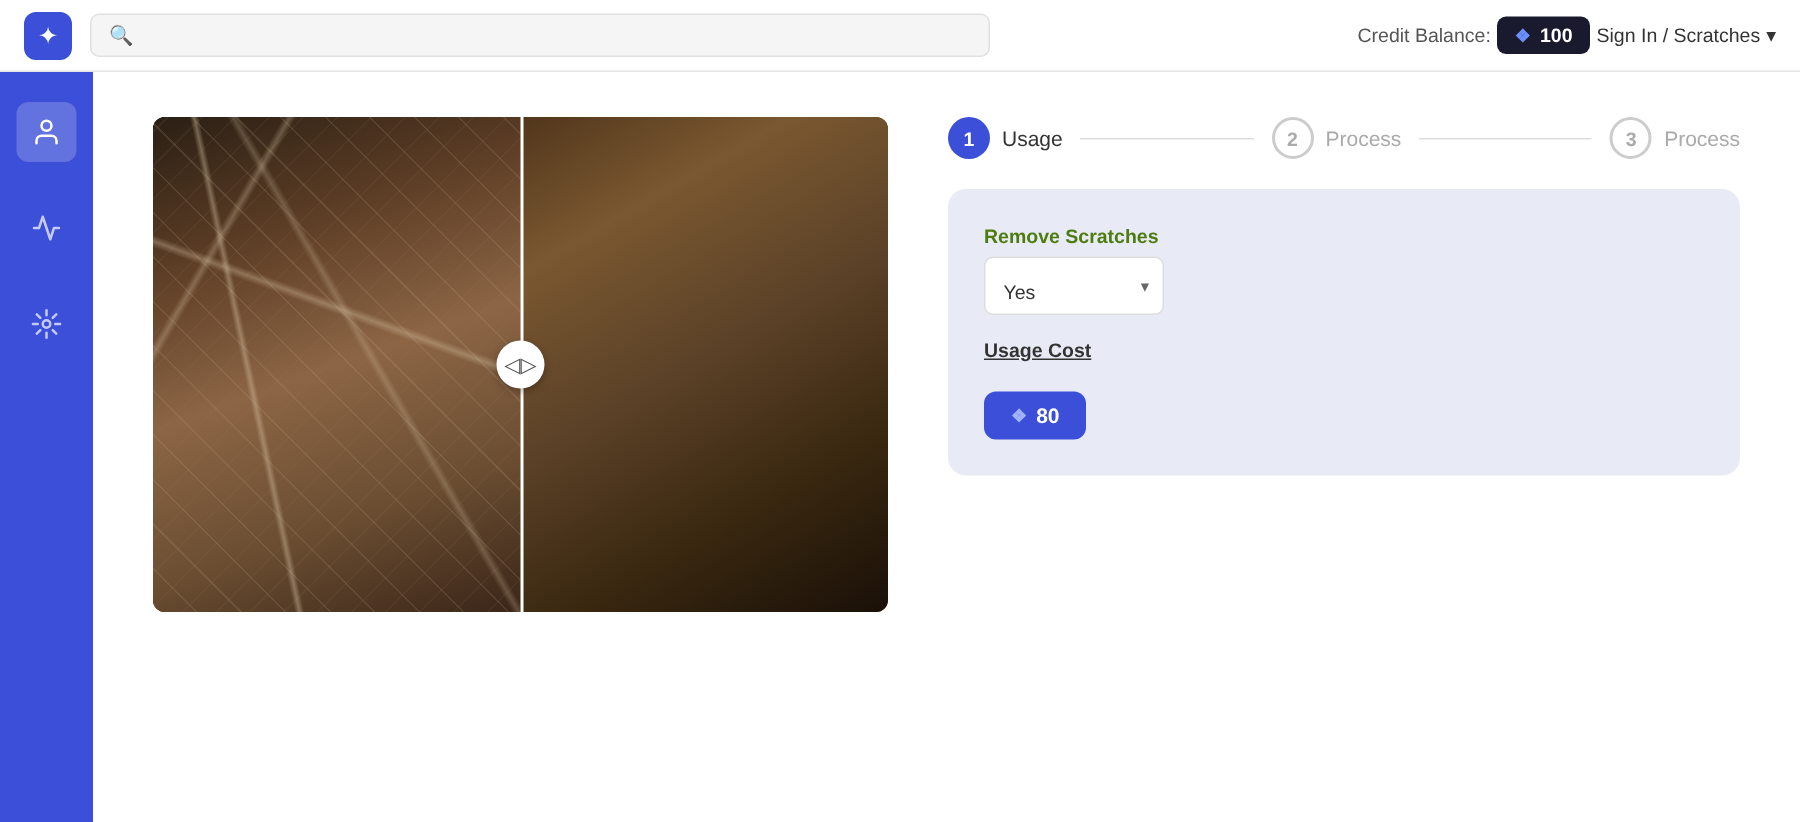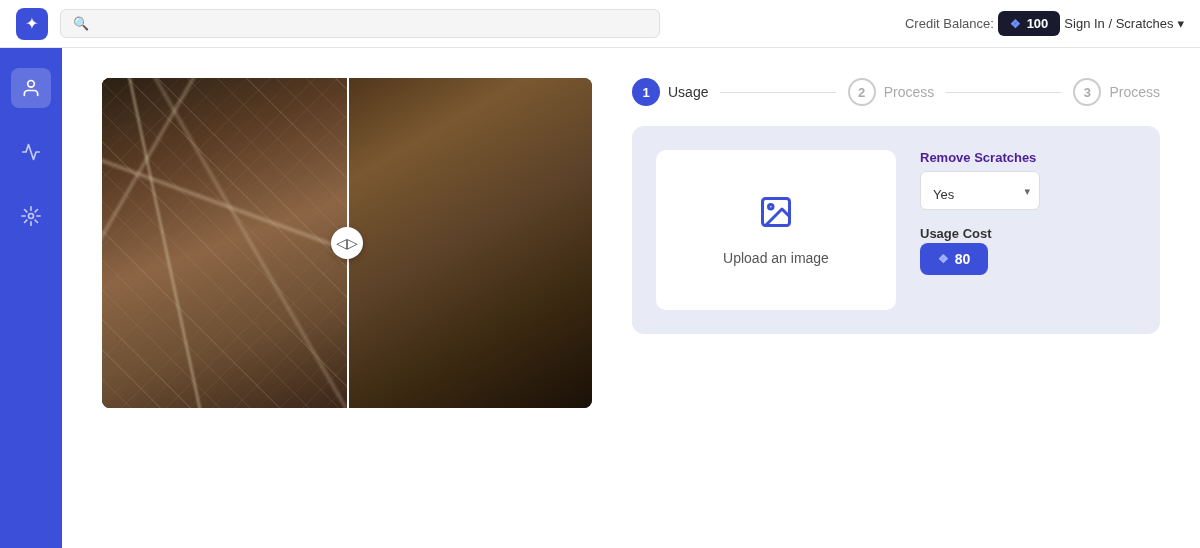--- a/index.html
+++ b/index.html
@@ -258,21 +258,21 @@
     }
 
     .upload-options {
       display: flex;
       flex-direction: column;
       gap: 16px;
     }
     .option-label {
       font-size: 13px;
       font-weight: 600;
-      color: #4c1d95;
+      color: #4d7c0f;
       margin-bottom: 6px;
     }
     .select-wrap {
       position: relative;
     }
     .option-select {
       appearance: none;
       background: white;
       border: 1px solid #ddd;
       border-radius: 6px;
@@ -288,21 +288,22 @@
       right: 10px; top: 50%;
       transform: translateY(-50%);
       color: #666;
       font-size: 11px;
       pointer-events: none;
     }
     .usage-label {
       font-size: 13px;
       font-weight: 600;
       color: #333;
-      margin-bottom: 2px;
+      margin-bottom: 20px;
+      text-decoration: underline;
     }
     .cost-badge {
       background: #3b4fd8;
       color: white;
       border-radius: 8px;
       padding: 8px 18px;
       font-size: 14px;
       font-weight: 600;
       display: inline-flex;
       align-items: center;
@@ -392,30 +393,20 @@
           <div class="step">
             <div class="step-circle inactive">
               <span>3</span>
             </div>
             <span class="step-label inactive">Process</span>
           </div>
         </div>
 
         <div class="upload-panel">
 
-          <div class="upload-box">
-            <div class="upload-icon">
-              <svg width="36" height="36" viewBox="0 0 24 24" fill="none" stroke="#3b4fd8" stroke-width="2" stroke-linecap="round" stroke-linejoin="round">
-                <rect x="3" y="3" width="18" height="18" rx="2" ry="2"></rect>
-                <circle cx="8.5" cy="8.5" r="1.5"></circle>
-                <polyline points="21 15 16 10 5 21"></polyline>
-              </svg>
-            </div>
-            <span class="upload-text">Upload an image</span>
-          </div>
 
           <div class="upload-options">
             <div>
               <div class="option-label">Remove Scratches</div>
               <div class="select-wrap">
                 <select class="option-select">
                   <option value="yes">Yes</option>
                   <option value="no">No</option>
                 </select>
                 <span class="select-arrow">▾</span>

